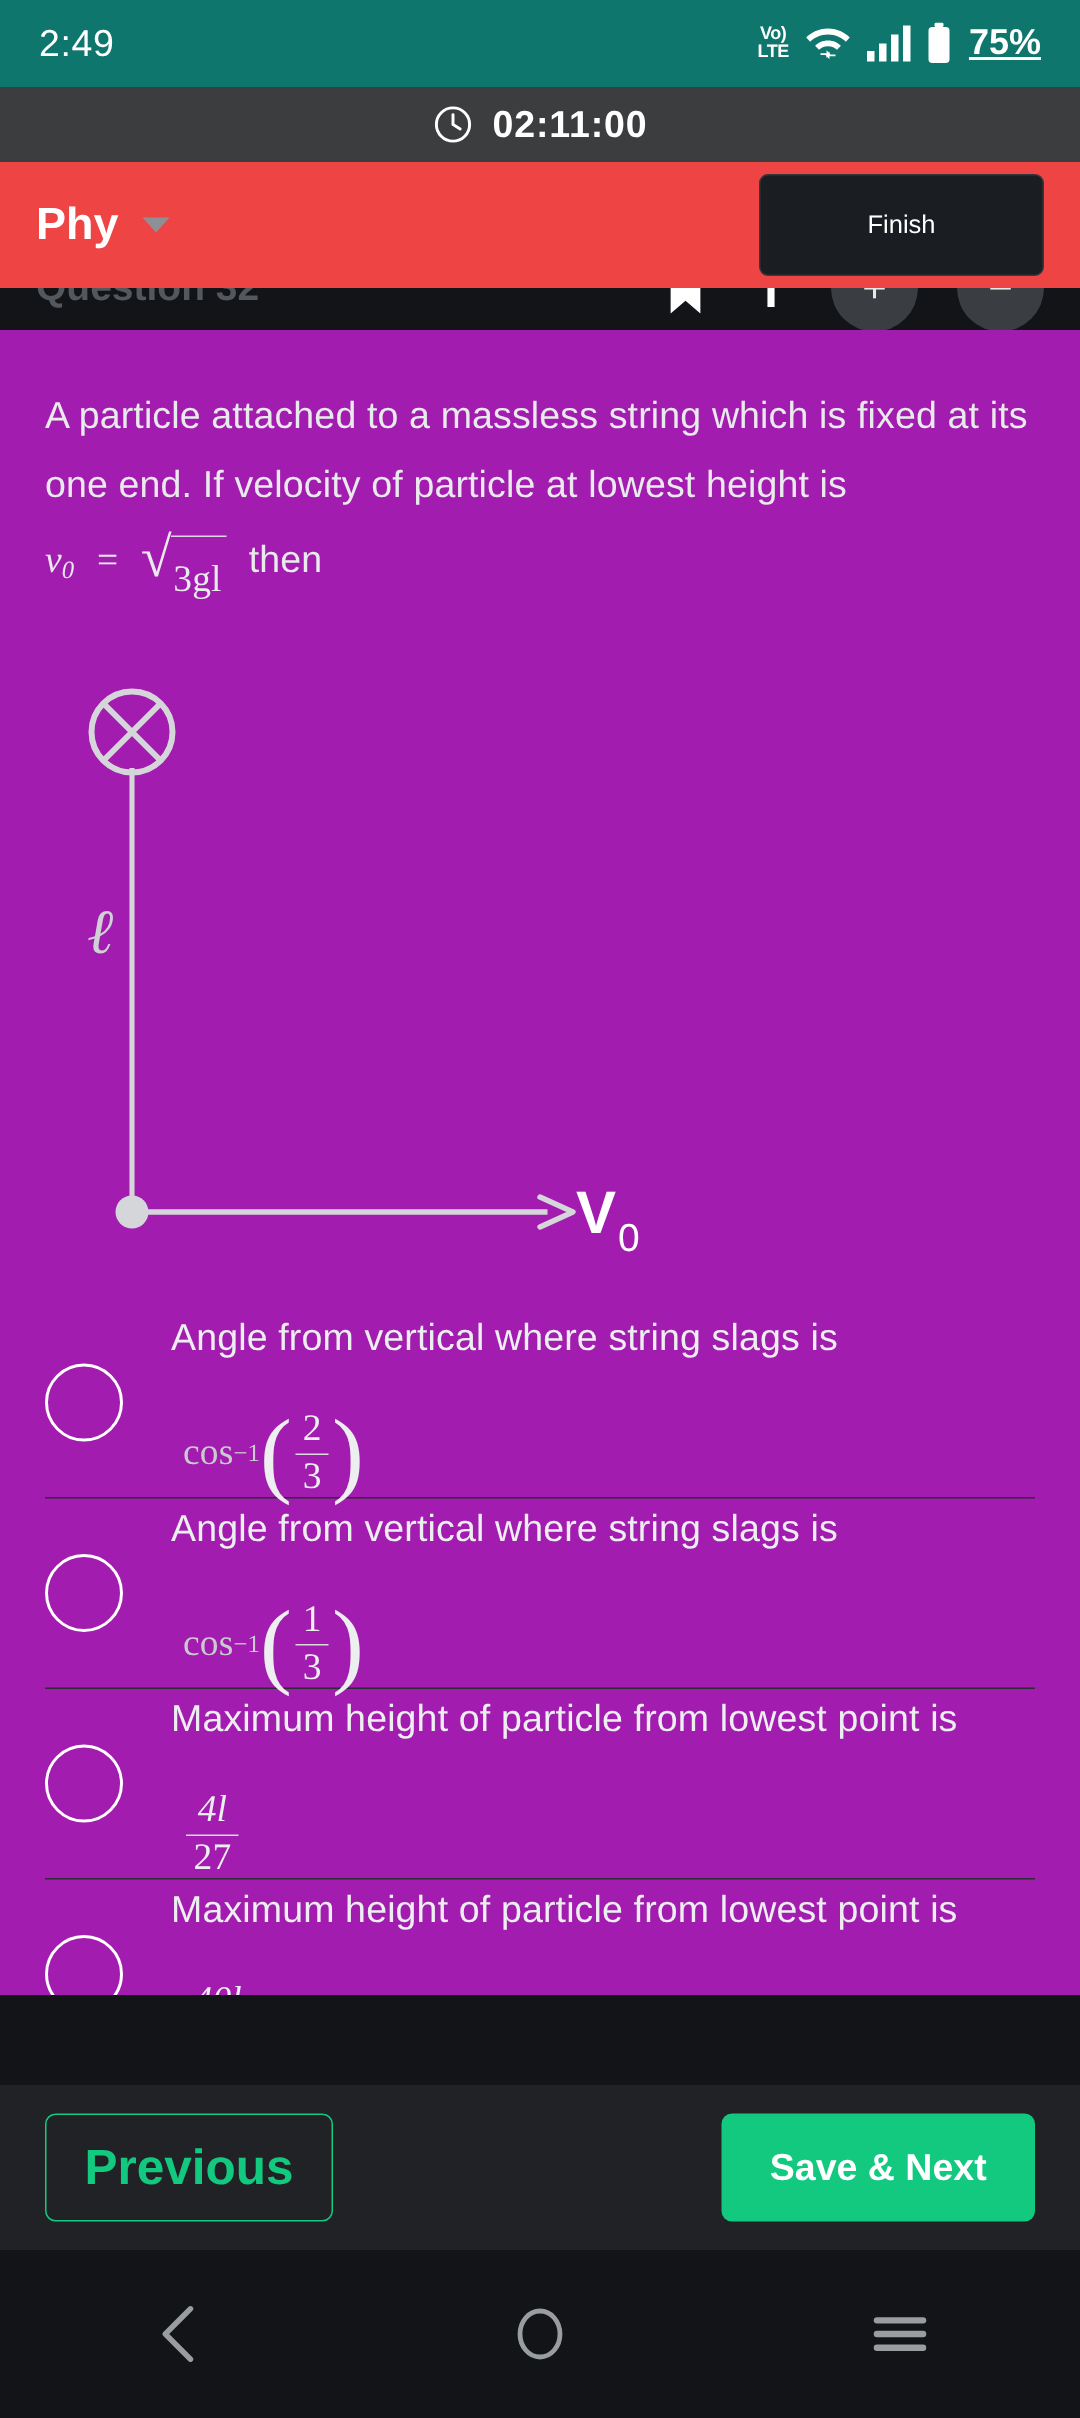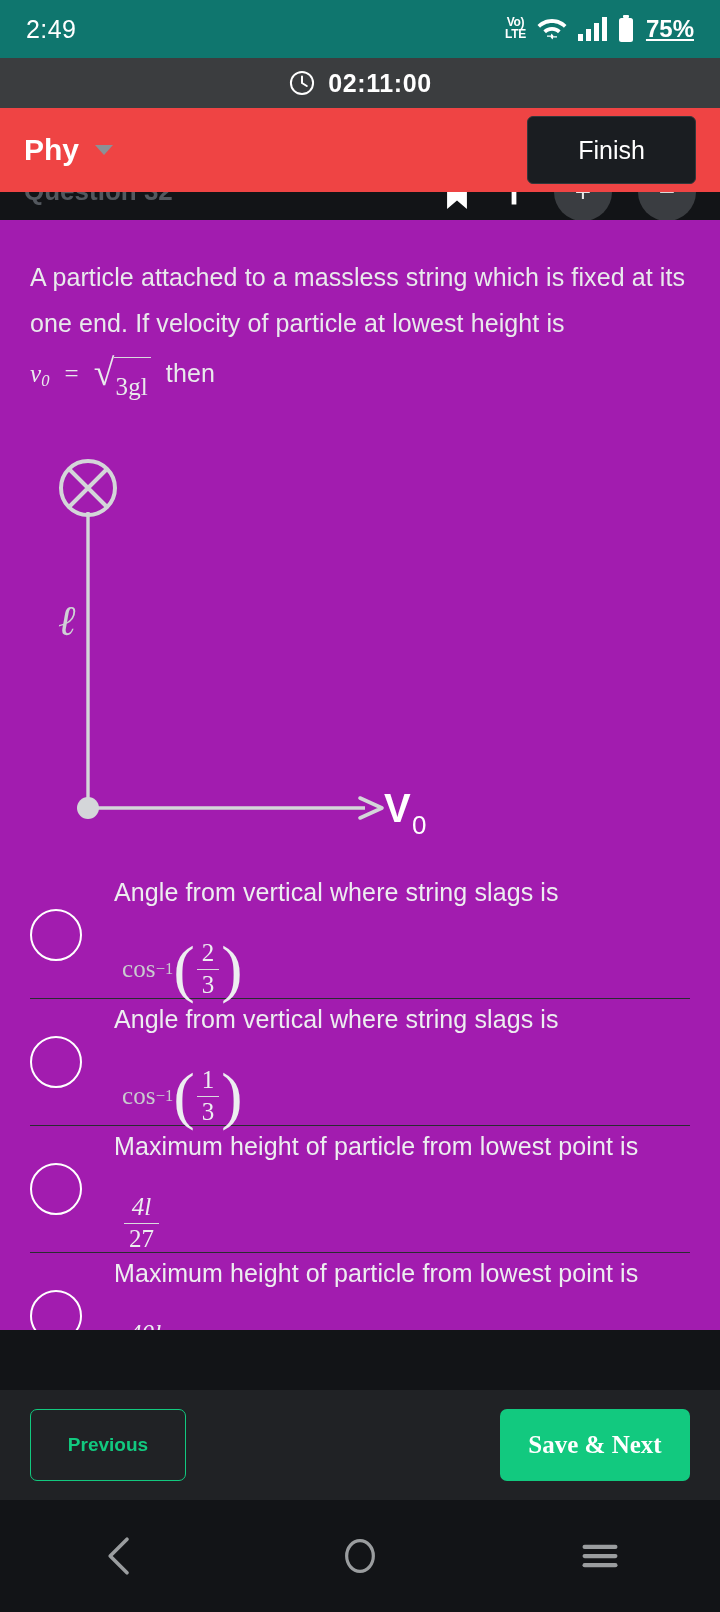--- a/index.html
+++ b/index.html
@@ -35,22 +35,22 @@
   .app-header {
     height: 84px; background: #ef4444;
     display: flex; align-items: center; justify-content: space-between;
     padding: 16px 24px;
   }
   .subject-sel { display: flex; align-items: center; gap: 16px; cursor: pointer; }
   .subject-name { color: #fff; font-size: 30px; font-weight: 700; }
   .caret { width: 0; height: 0; border-left: 9px solid transparent;
            border-right: 9px solid transparent; border-top: 10px solid #8d9196; }
   .finish-btn {
-    width: 169px; height: 68px; border: 1px solid #34373b; border-radius: 6px;
-    background: #1a1d21; color: #fff; font-size: 25px; font-weight: 500;
+    width: 190px; height: 68px; border: 1px solid #34373b; border-radius: 6px;
+    background: #1a1d21; color: #fff; font-size: 17px; font-weight: 500;
     display: flex; align-items: center; justify-content: center; cursor: pointer;
     font-family: "Liberation Sans", sans-serif;
   }
 
   
   .qtoolbar-clip { height: 28px; overflow: hidden; position: relative; background: #121417; }
   .qtoolbar {
     position: absolute; left: 0; right: 0; top: -30px; height: 58px;
     border-top: 1px solid #2a2d31;
     display: flex; align-items: center; padding: 0 24px;
@@ -112,30 +112,30 @@
   }
   .opt-text .mathblk { margin-left: 8px; display: inline-flex; align-items: center; }
 
   
   .footer {
     position: absolute; left: 0; right: 0; bottom: 112px; height: 110px;
     background: #202225; display: flex; align-items: center;
     justify-content: space-between; padding: 0 30px;
   }
   .btn-prev {
-    width: 156px; height: 72px; border: 1.6px solid #12c97f; border-radius: 7px;
-    background: transparent; color: #12c97f; font-size: 19px; font-weight: 700;
+    width: 192px; height: 72px; border: 1.6px solid #12c97f; border-radius: 7px;
+    background: transparent; color: #12c97f; font-size: 33px; font-weight: 700;
     display: flex; align-items: center; justify-content: center; cursor: pointer;
     font-family: "Liberation Sans", sans-serif;
   }
   .btn-next {
-    width: 190px; height: 72px; border: none; border-radius: 7px;
+    width: 209px; height: 72px; border: none; border-radius: 7px;
     background: #12c97f; color: #ffffff; font-size: 25px; font-weight: 700;
     display: flex; align-items: center; justify-content: center; cursor: pointer;
-    font-family: Liberation Serif, serif;
+    font-family: Liberation Sans, sans-serif;
   }
 
   
   .navbar {
     position: absolute; left: 0; right: 0; bottom: 0; height: 112px;
     background: #121417; display: flex; align-items: center;
     justify-content: space-around;
   }
   .nav-btn { width: 120px; height: 112px; display: flex;
              align-items: center; justify-content: center; cursor: pointer; }

